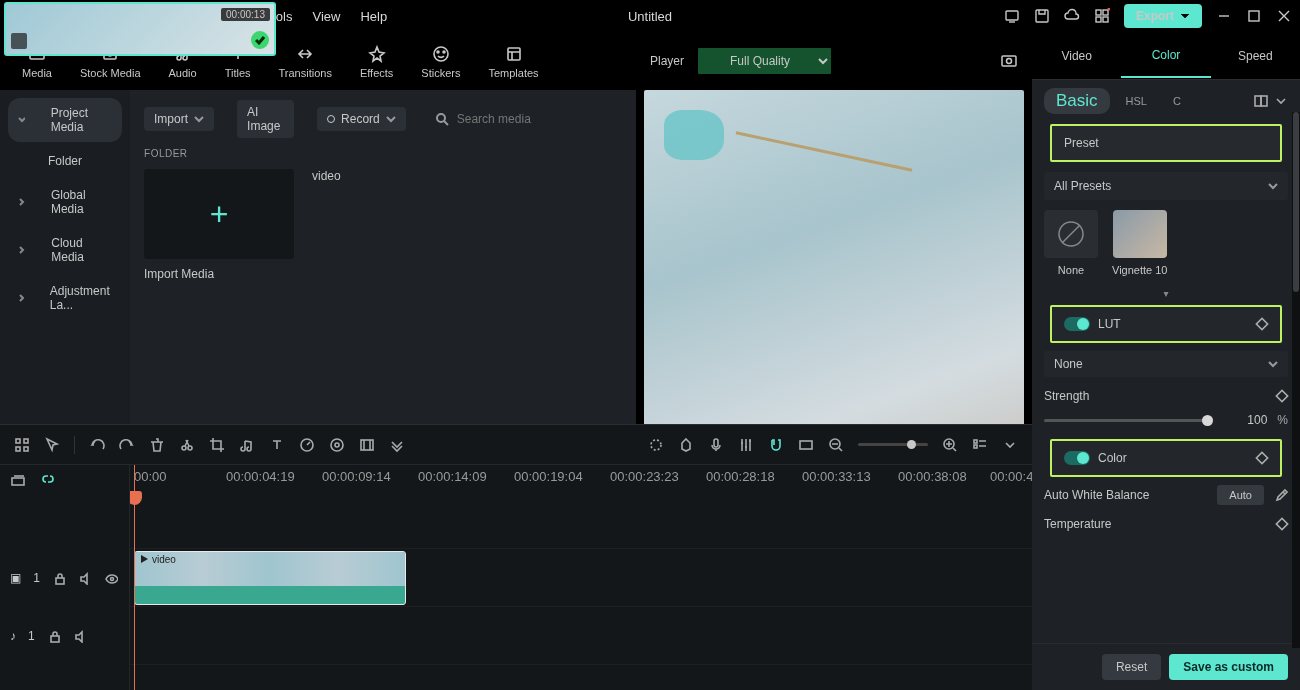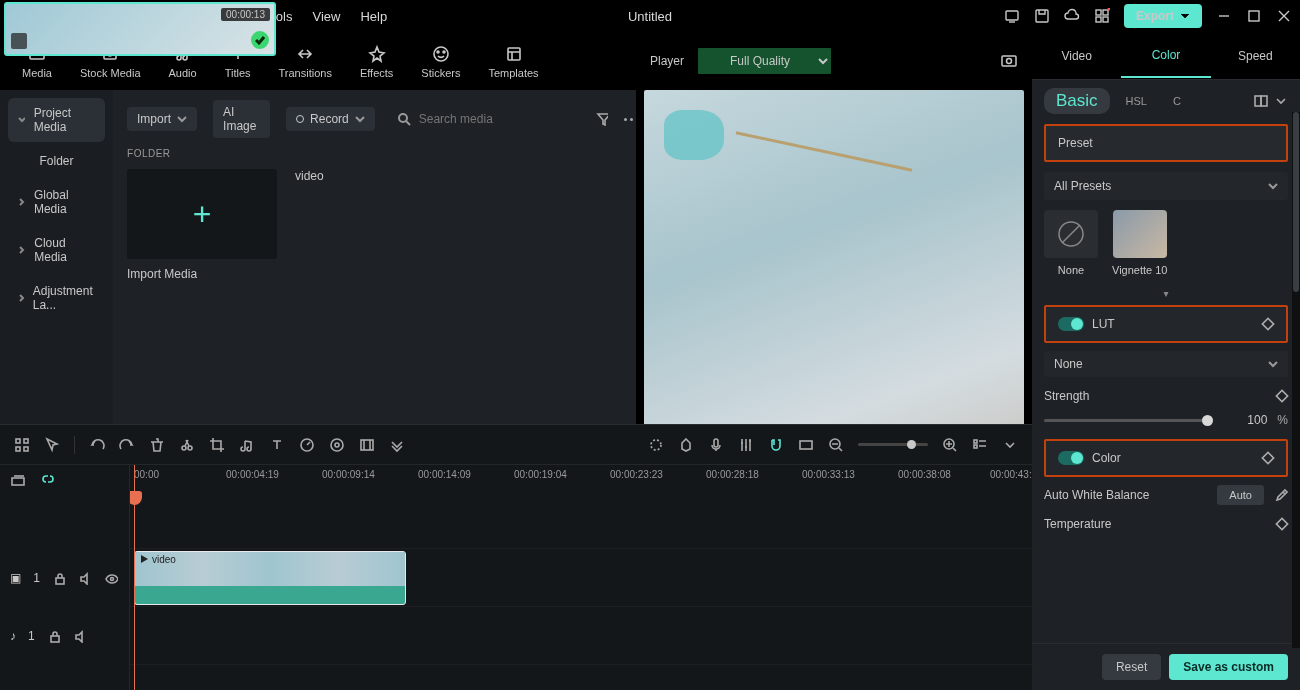--- a/index.html
+++ b/index.html
@@ -17,29 +17,29 @@
 .export-btn svg{width:10px;height:10px;stroke:#0a2a26}
 .main{display:flex;height:calc(100% - 32px)}
 .left{width:636px;display:flex;flex-direction:column}
 .mod-tabs{height:58px;background:#000;display:flex;align-items:center;padding:0 10px;gap:4px}
 .mod-tab{display:flex;flex-direction:column;align-items:center;gap:3px;padding:4px 12px;cursor:pointer;color:#c8c8c8}
 .mod-tab.active{color:#5de7d1}
 .mod-tab svg{width:20px;height:20px;fill:none;stroke:currentColor;stroke-width:1.6}
 .mod-tab span{font-size:11px}
 .media-area{flex:1;display:flex;background:#1e2226}
 .sidebar{width:162px;background:#1a1e22;padding:8px;display:flex;flex-direction:column}
-.sb-item{padding:8px 10px;border-radius:6px;display:flex;align-items:center;gap:9px;cursor:pointer;color:#c8c8c8;font-size:12px;margin-bottom:4px}
+.sb-item{padding:8px 10px;border-radius:12px;display:flex;align-items:center;gap:26px;cursor:pointer;color:#c8c8c8;font-size:12px;margin-bottom:4px}
 .sb-item.sel{background:#2b3036}
 .sb-item.folder{color:#5de7d1;justify-content:center;background:none}
 .sb-chev{width:8px;height:8px;fill:none;stroke:#888;stroke-width:2}
 .sb-bottom{margin-top:auto;display:flex;justify-content:space-between;align-items:center}
 .sb-bottom svg{width:16px;height:16px;stroke:#999;fill:none;stroke-width:1.5}
 .collapse{background:#2b3036;padding:6px 8px;border-radius:3px}
 .browser{flex:1;padding:10px 14px;display:flex;flex-direction:column;background:#1e2226}
-.br-toolbar{display:flex;gap:16px;align-items:center;margin-bottom:10px}
+.br-toolbar{display:flex;gap:23px;align-items:center;margin-bottom:10px}
 .pill{background:#2b3036;border-radius:4px;padding:5px 10px;display:flex;align-items:center;gap:6px;font-size:12px;color:#c8c8c8}
 .pill svg{width:10px;height:10px;stroke:#999;fill:none;stroke-width:2}
 .rec-dot{width:8px;height:8px;border:1.5px solid #c8c8c8;border-radius:50%}
 .search{flex:1;display:flex;align-items:center;gap:8px;padding:0 6px}
 .search svg{width:14px;height:14px;stroke:#999;fill:none;stroke-width:2}
 .search input{background:none;border:none;outline:none;color:#999;font-size:12px;flex:1}
 .dots{display:flex;gap:3px}
 .dots span{width:3px;height:3px;background:#aaa;border-radius:50%}
 .br-section{font-size:10px;letter-spacing:0.5px;color:#999;margin-bottom:10px}
 .thumbs{display:flex;gap:18px}
@@ -69,21 +69,21 @@
 .right{width:268px;background:#1e2226;display:flex;flex-direction:column}
 .r-tabs{height:48px;background:#000;display:flex;align-items:center;border-bottom:1px solid #2a2e32}
 .r-tab{flex:1;text-align:center;padding:14px 0;font-size:12px;cursor:pointer}
 .r-tab.active{color:#5de7d1;border-bottom:2px solid #5de7d1}
 .r-sub{display:flex;align-items:center;gap:6px;padding:8px 12px}
 .r-sub-pill{background:#343a3f;color:#5de7d1;padding:3px 12px;border-radius:10px;font-size:17px}
 .r-sub span{font-size:11px;color:#999;padding:3px 10px}
 .r-sub .spacer{flex:1}
 .r-sub svg{width:14px;height:14px;stroke:#aaa;fill:none;stroke-width:1.6}
 .r-scroll{flex:1;overflow-y:auto;padding:0;position:relative}
-.hl{border:2px solid #c2410c;border-radius:2px;margin:2px 12px}
+.hl{border:2px solid #bef264;border-radius:2px;margin:2px 18px}
 .sec-head{padding:10px 12px;display:flex;align-items:center;gap:8px;background:#262a2e}
 .sec-head.toggle{background:#23272b}
 .tgl{width:26px;height:14px;background:#1b6b62;border-radius:7px;position:relative;cursor:pointer}
 .tgl:after{content:"";position:absolute;right:1px;top:1px;width:12px;height:12px;background:#5de7d1;border-radius:50%}
 .sec-head .lbl{flex:1;font-size:12px}
 .diamond{width:12px;height:12px;stroke:#aaa;fill:none;stroke-width:1.6;transform:rotate(45deg)}
 .preset-sel{margin:10px 12px;background:#23272b;padding:7px 10px;border-radius:3px;display:flex;align-items:center}
 .preset-sel svg{width:10px;height:10px;stroke:#999;fill:none;stroke-width:2;margin-left:auto}
 .presets{display:flex;gap:14px;padding:0 12px 8px}
 .preset{display:flex;flex-direction:column;align-items:center;gap:6px}
@@ -118,21 +118,21 @@
 .zoom-track:after{content:"";position:absolute;right:12px;top:-3px;width:9px;height:9px;background:#c8c8c8;border-radius:50%}
 .tl-body{flex:1;display:flex}
 .tl-left{width:130px;background:#14171a;border-right:1px solid #23272b}
 .tl-ruler-pin{height:30px;display:flex;align-items:center;padding:0 10px;gap:14px}
 .tl-ruler-pin svg{width:16px;height:16px;stroke:#aaa;fill:none;stroke-width:1.6}
 .tl-link{color:#5de7d1}
 .tl-track-head{height:58px;display:flex;align-items:center;padding:0 10px;gap:12px;font-size:11px;color:#aaa}
 .tl-track-head svg{width:14px;height:14px;stroke:#aaa;fill:none;stroke-width:1.6}
 .tl-right{flex:1;position:relative;overflow:hidden}
 .ruler{height:30px;position:relative;background:#14171a}
-.ruler span{position:absolute;top:4px;font-size:10px;color:#999}
+.ruler span{position:absolute;top:4px;font-size:13px;color:#999}
 .playhead{position:absolute;left:4px;top:0;bottom:0;width:1px;background:#e87050;z-index:5}
 .playhead:before{content:"";position:absolute;top:26px;left:-7px;width:15px;height:14px;background:#e87050;border-radius:3px 3px 8px 8px}
 .tracks{position:relative}
 .track{height:58px;position:relative;border-bottom:1px solid #1c2024}
 .clip{position:absolute;left:4px;top:2px;height:54px;width:272px;background:#3aa791;border:1px solid #e8e8e8;border-radius:3px;overflow:hidden}
 .clip-strip{height:34px;background:linear-gradient(90deg,#9fc5cf,#b8ccd4,#9fc5cf,#b8ccd4,#9fc5cf);display:flex;align-items:flex-start;padding:2px 4px;gap:3px}
 .clip-strip svg{width:10px;height:10px;fill:#222}
 .clip-strip span{font-size:10px;color:#222}
 .right-scroll{position:absolute;right:0;top:112px;bottom:42px;width:8px;background:#0e1012}
 .right-scroll:before{content:"";position:absolute;top:0;left:1px;width:6px;height:180px;background:#3a3e42;border-radius:3px}

